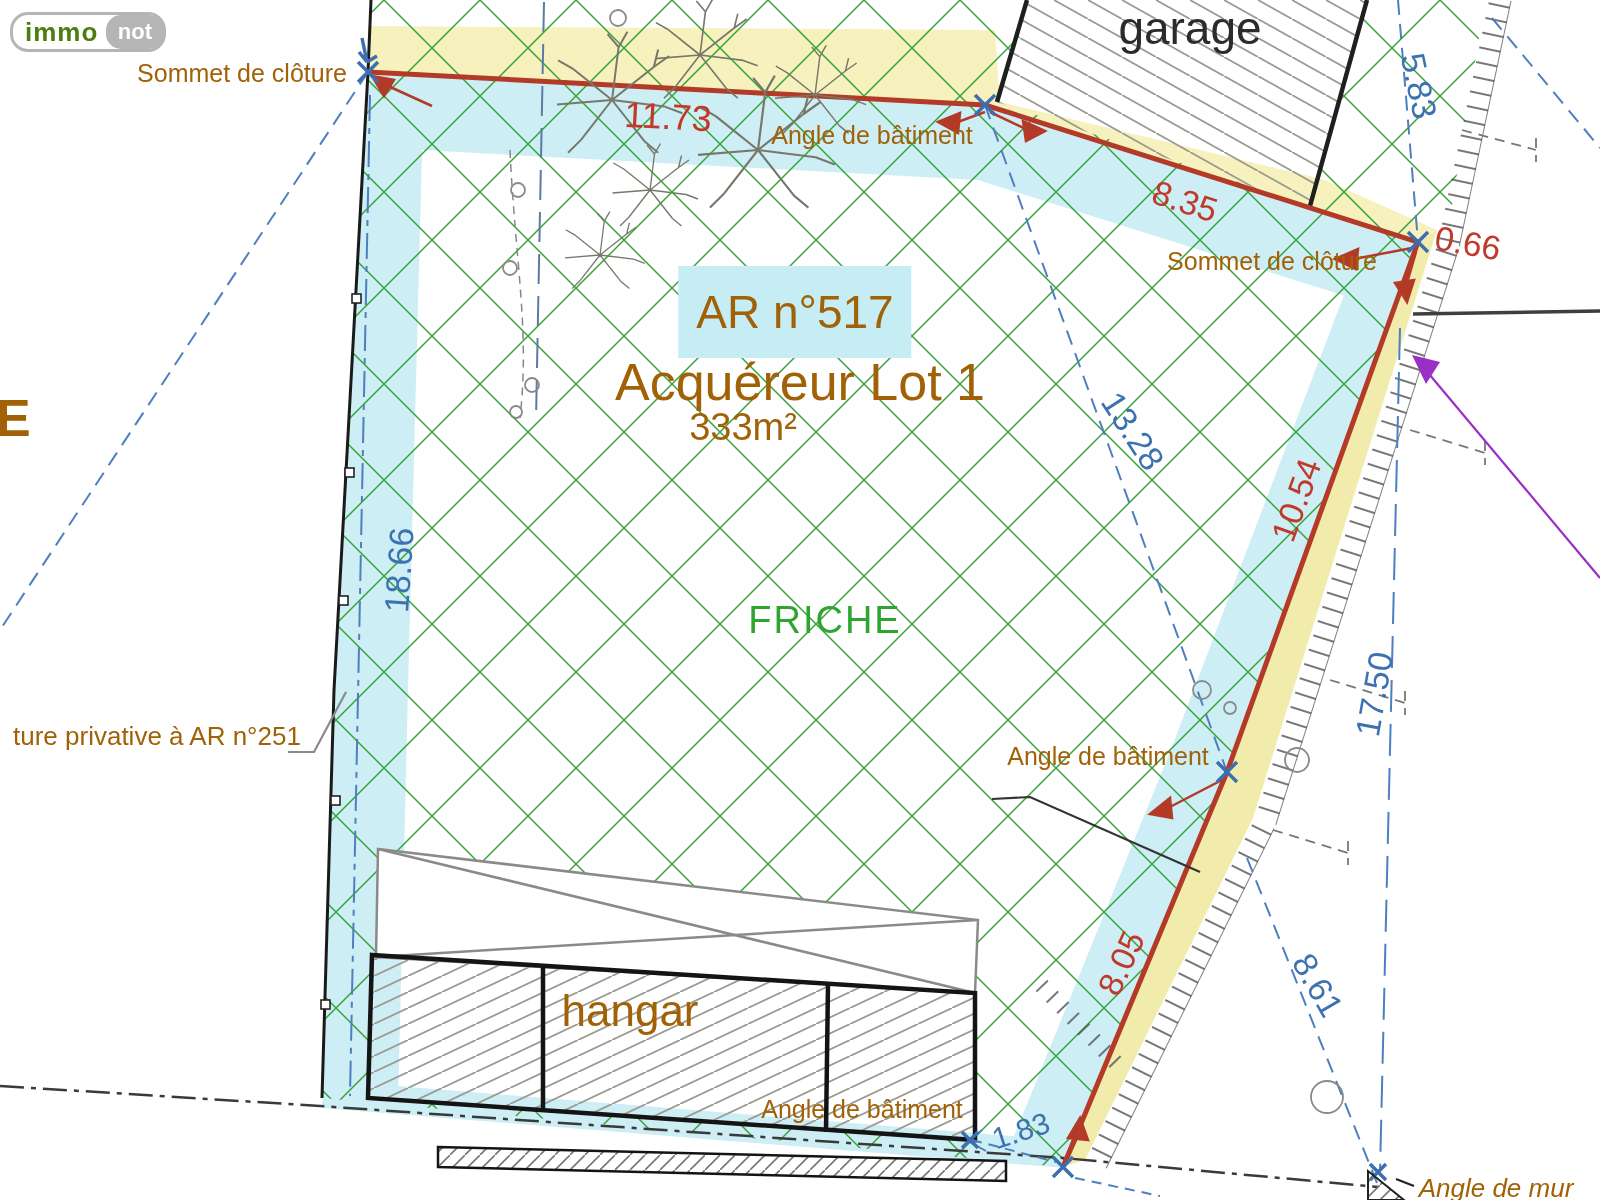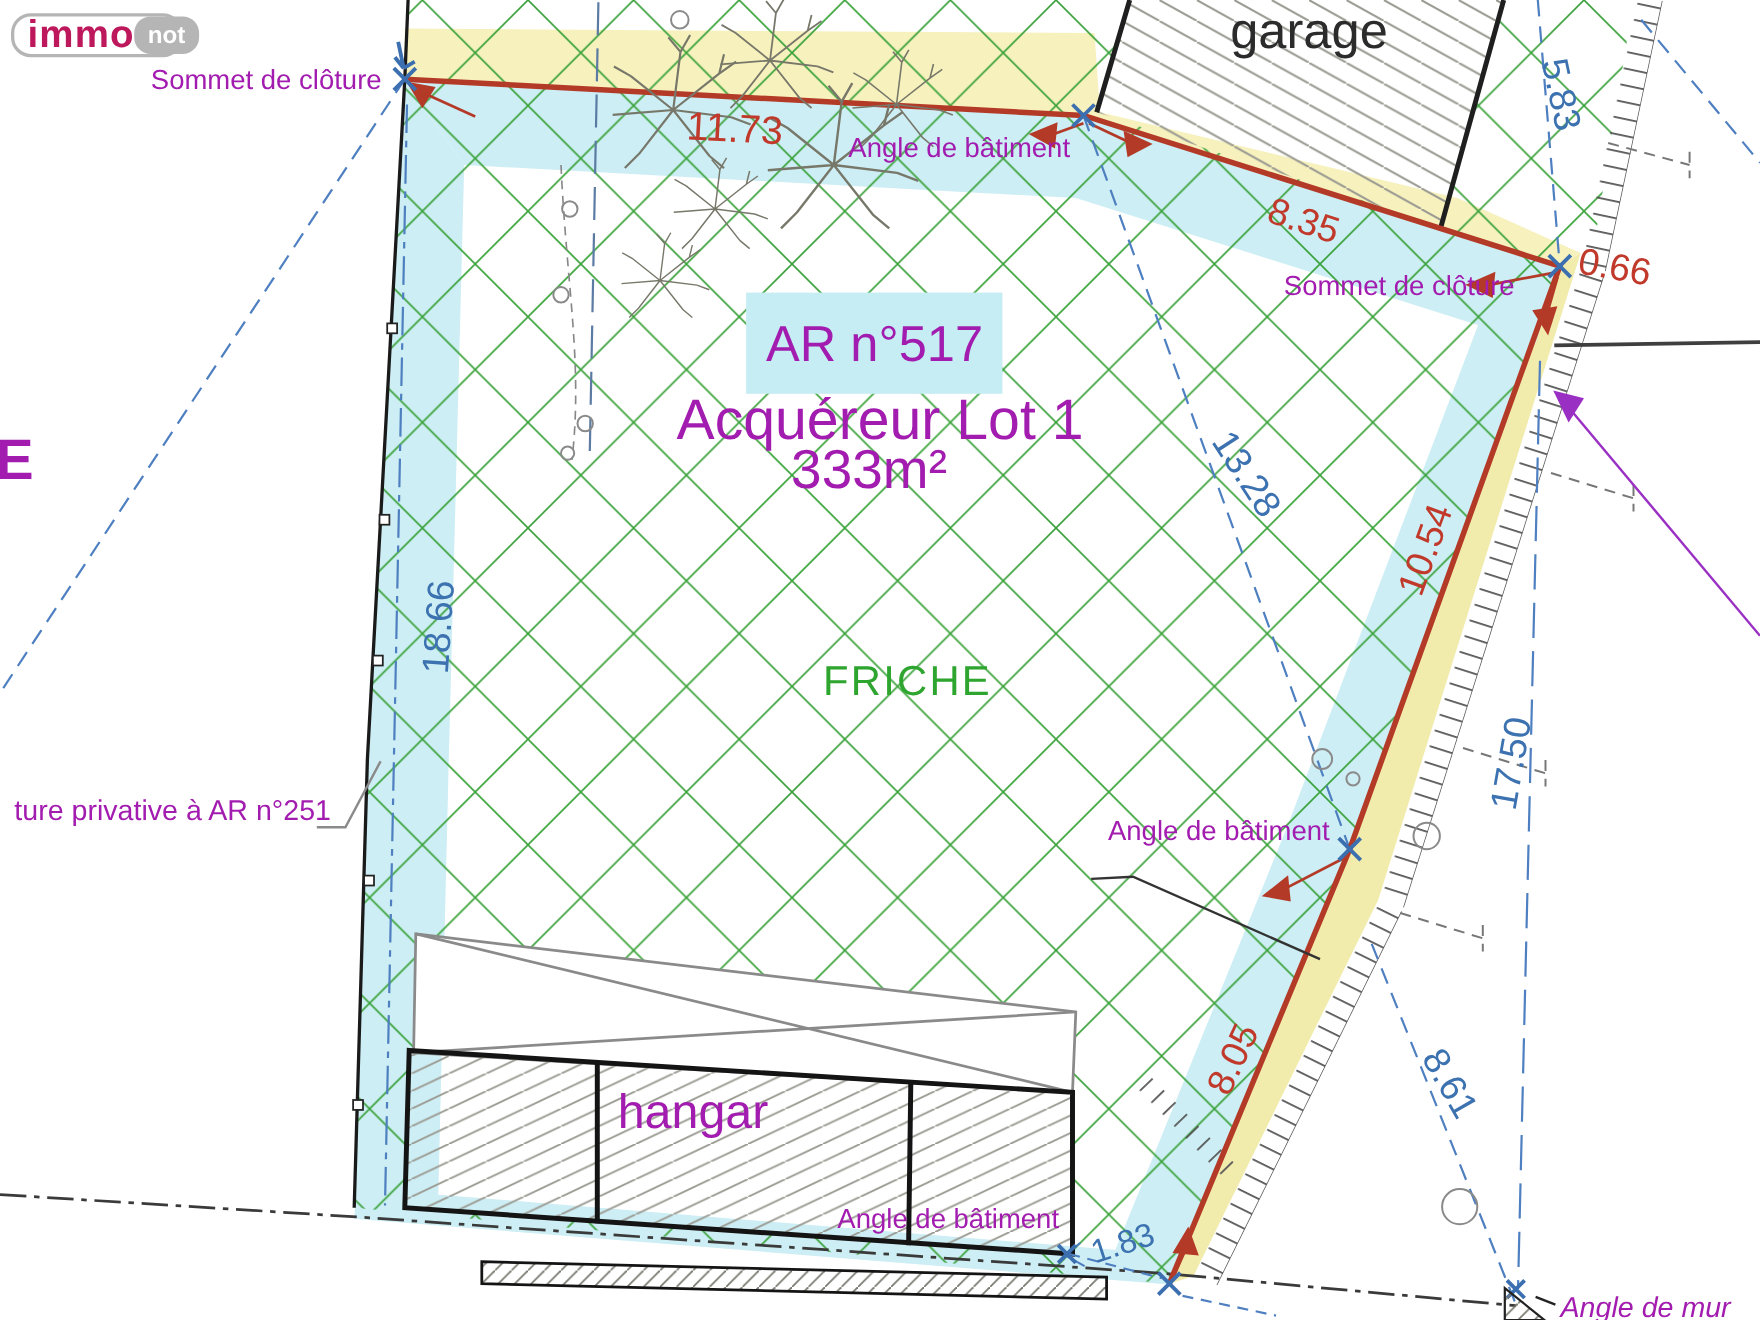--- a/index.html
+++ b/index.html
@@ -1,29 +1,29 @@
 <!DOCTYPE html>
 <html><head>
 <meta charset="utf-8">
 <style>
   html,body{margin:0;padding:0;background:#fff;}
   .stage{position:relative;width:1600px;height:1200px;background:#ffffff;overflow:hidden;
          font-family:"Liberation Sans", sans-serif;}
   .stage svg{position:absolute;left:0;top:0;}
-  .lbl{position:absolute;transform:translate(-50%,-50%);white-space:nowrap;color:#a21caf;
+  .lbl{position:absolute;transform:translate(-50%,-50%);white-space:nowrap;color:#a16207;
        font-size:25px;line-height:1;}
   .lbl-left{transform:none;}
   .big{font-size:46px;color:#2b2b2b;}
   .meas{position:absolute;white-space:nowrap;font-size:34px;line-height:1;}
   .meas-red{color:#c0392b;}
   .meas-blue{color:#3c72b0;}
   .parcel-ref{background:#c6edf3;padding:23px 18px;font-size:46px;}
   .logo{position:absolute;left:10px;top:12px;width:150px;height:34px;border:3px solid #b5b5b5;
         border-radius:18px;background:#fff;display:flex;align-items:center;justify-content:space-between;}
-  .logo .immo{color:#be185d;font-weight:bold;font-size:35px;padding-left:12px;letter-spacing:1px;}
+  .logo .immo{color:#4d7c0f;font-weight:bold;font-size:26px;padding-left:12px;letter-spacing:1px;}
   .logo .not{background:#b5b5b5;color:#fff;font-weight:bold;font-size:22px;border-radius:15px;
              padding:4px 12px;margin-right:-1px;}
 </style>
 </head>
 <body>
 
 <div class="stage">
 
 <svg width="1600" height="1200" viewBox="0 0 1600 1200">
   <defs>
@@ -199,21 +199,21 @@
   <span class="not">not</span>
 </div>
 
 <div class="lbl" style="left:242px;top:73px;">Sommet de clôture</div>
 <div class="lbl" style="left:872px;top:135px;">Angle de bâtiment</div>
 <div class="lbl big" style="left:1190px;top:28px;">garage</div>
 <div class="lbl" style="left:1272px;top:261px;">Sommet de clôture</div>
 
 <div class="lbl parcel-ref" style="left:795px;top:312px;">AR n°517</div>
 <div class="lbl" style="left:800px;top:382px;font-size:52px;">Acquéreur Lot 1</div>
-<div class="lbl" style="left:790px;top:427px;font-size:50px;text-align:right;">333m²</div>
+<div class="lbl" style="left:743px;top:427px;font-size:38px;text-align:right;">333m²</div>
 <div class="lbl" style="left:825px;top:620px;font-size:38px;color:#2ea52e;letter-spacing:2px;">FRICHE</div>
 
 <div class="lbl lbl-left" style="left:13px;top:723px;font-size:26px;text-align:right;">ture privative à AR n°251</div>
 <div class="lbl" style="left:1108px;top:756px;">Angle de bâtiment</div>
 <div class="lbl" style="left:862px;top:1109px;">Angle de bâtiment</div>
 <div class="lbl" style="left:1496px;top:1188px;font-size:26px;font-style:italic;">Angle de mur</div>
 <div class="lbl" style="left:630px;top:1011px;font-size:44px;">hangar</div>
 <div class="lbl lbl-left" style="left:-4px;top:392px;font-size:52px;font-weight:bold;">E</div>
 
 <div class="meas meas-red" style="left:668px;top:117px;font-size:36px;transform:translate(-50%,-50%) rotate(3deg);">11.73</div>

